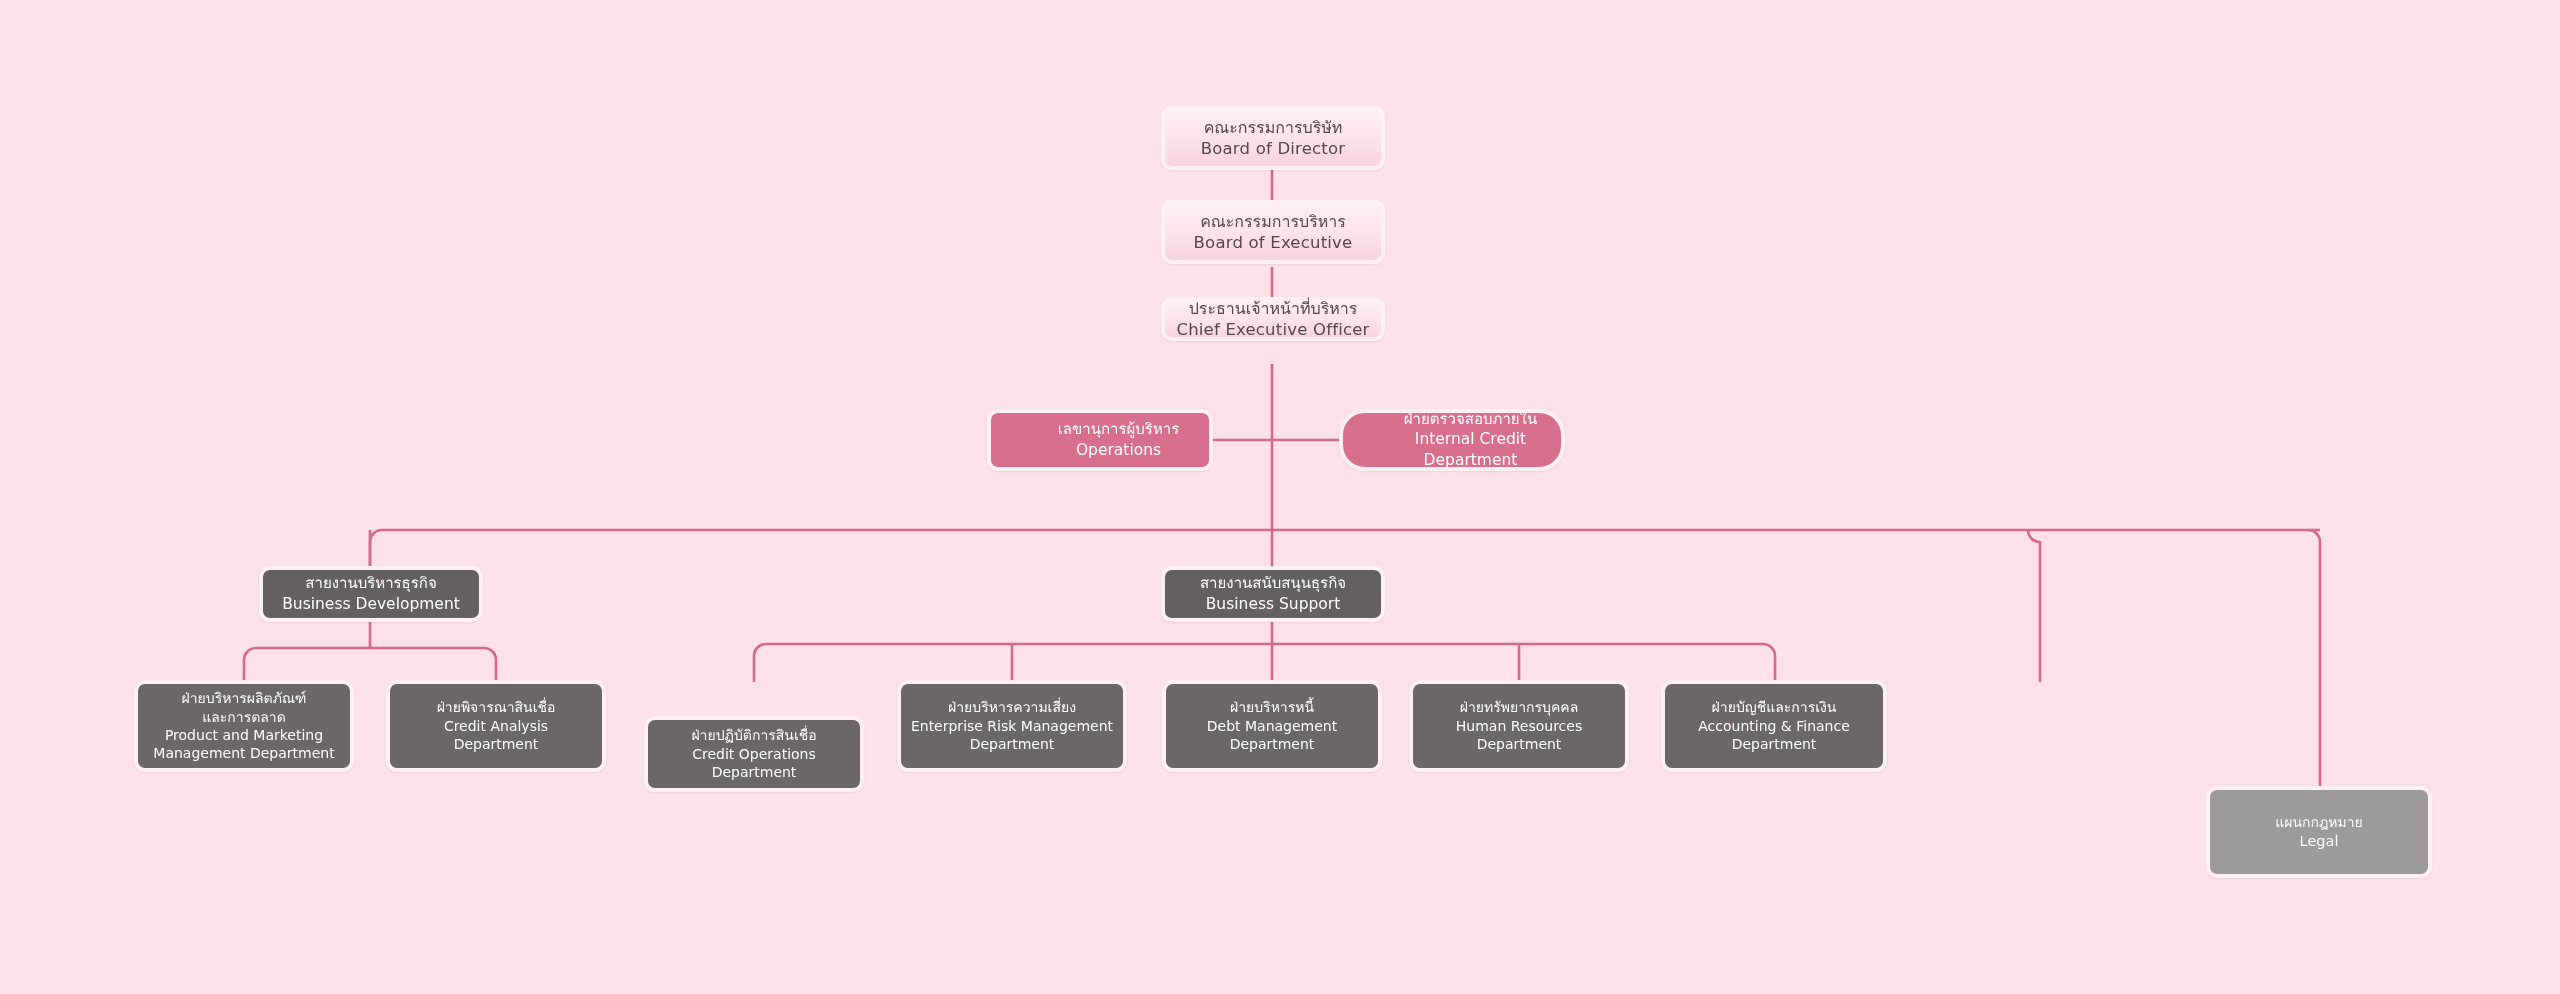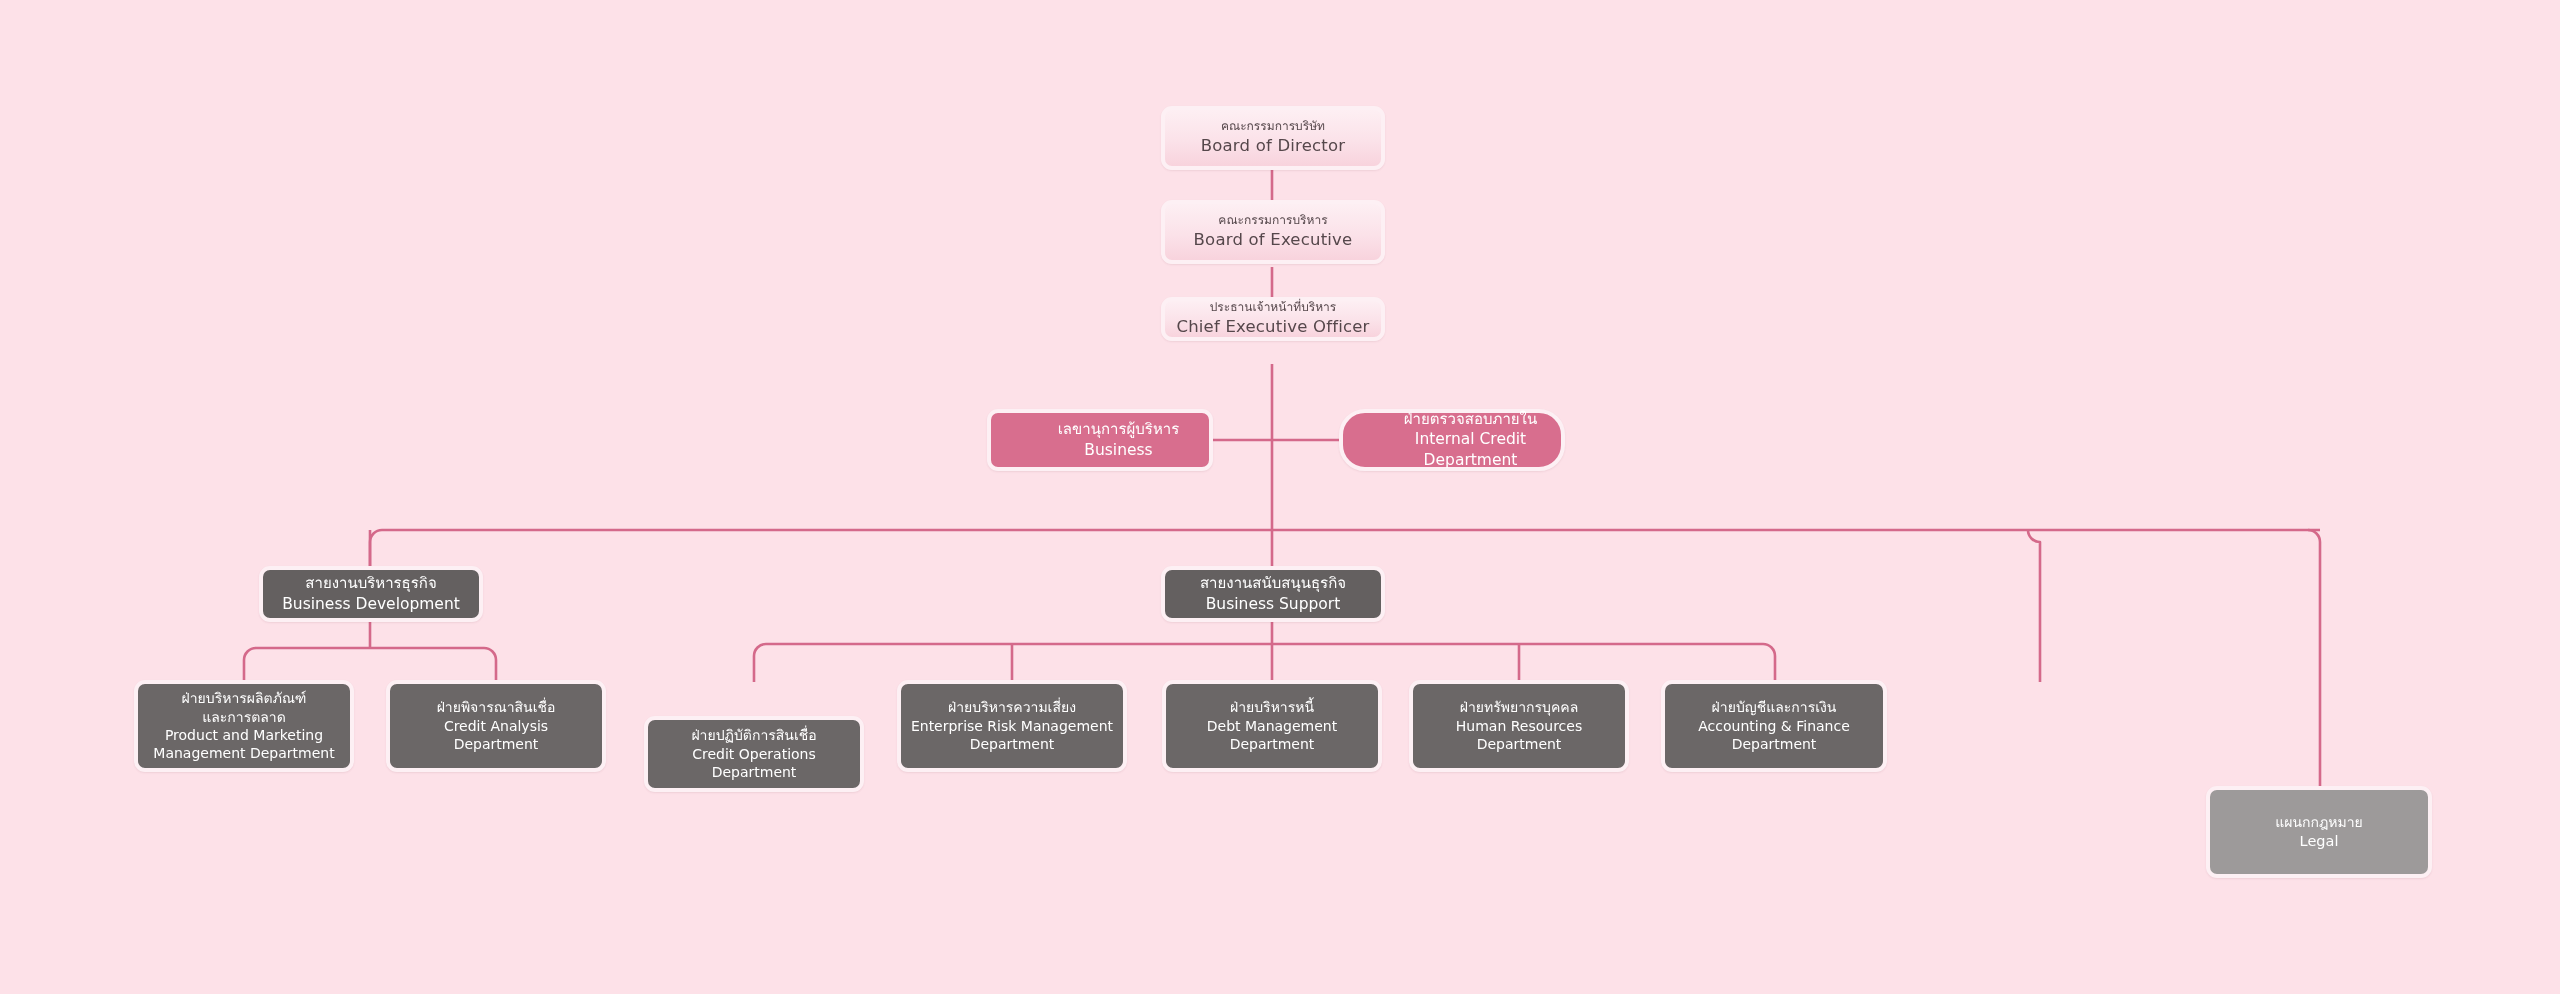--- a/index.html
+++ b/index.html
@@ -48,21 +48,21 @@
     display: block;
     white-space: pre-line;
   }
 
   
   .node.exec {
     background: linear-gradient(180deg, #fdeff3 0%, #fbe2e9 55%, #f8d3dd 100%);
     color: #55474b;
     font-size: 16.5px;
   }
-  .node.exec .th { font-size: 12px; }
+  .node.exec .th { font-size: 16px; }
   .node.exec .en { font-size: 16.5px; letter-spacing: .2px; }
 
   
   .node.rose {
     background: #d86e8e;
     color: #ffffff;
     font-size: 15.5px;
     padding-left: 37px;
   }
   .node.rose .th { font-size: 15px; }
@@ -145,21 +145,21 @@
     <span class="en">Board of Executive</span>
   </div>
 
   <div class="node exec" style="left:1161px; top:297px; width:224px; height:44px;">
     <span class="th">ประธานเจ้าหน้าที่บริหาร</span>
     <span class="en">Chief Executive Officer</span>
   </div>
 
   <div class="node rose" style="left:987px; top:409px; width:226px; height:62px;">
     <span class="th">เลขานุการผู้บริหาร</span>
-    <span class="en">Business</span>
+    <span class="en">Operations</span>
   </div>
 
   <div class="node rose" style="left:1339px; top:409px; width:226px; height:62px;border-radius:26px;">
     <span class="th">ฝ่ายตรวจสอบภายใน</span>
     <span class="en">Internal Credit Department</span>
   </div>
 
   <div class="node division" style="left:259px; top:566px; width:224px; height:56px;">
     <span class="th">สายงานบริหารธุรกิจ</span>
     <span class="en">Business Development</span>

